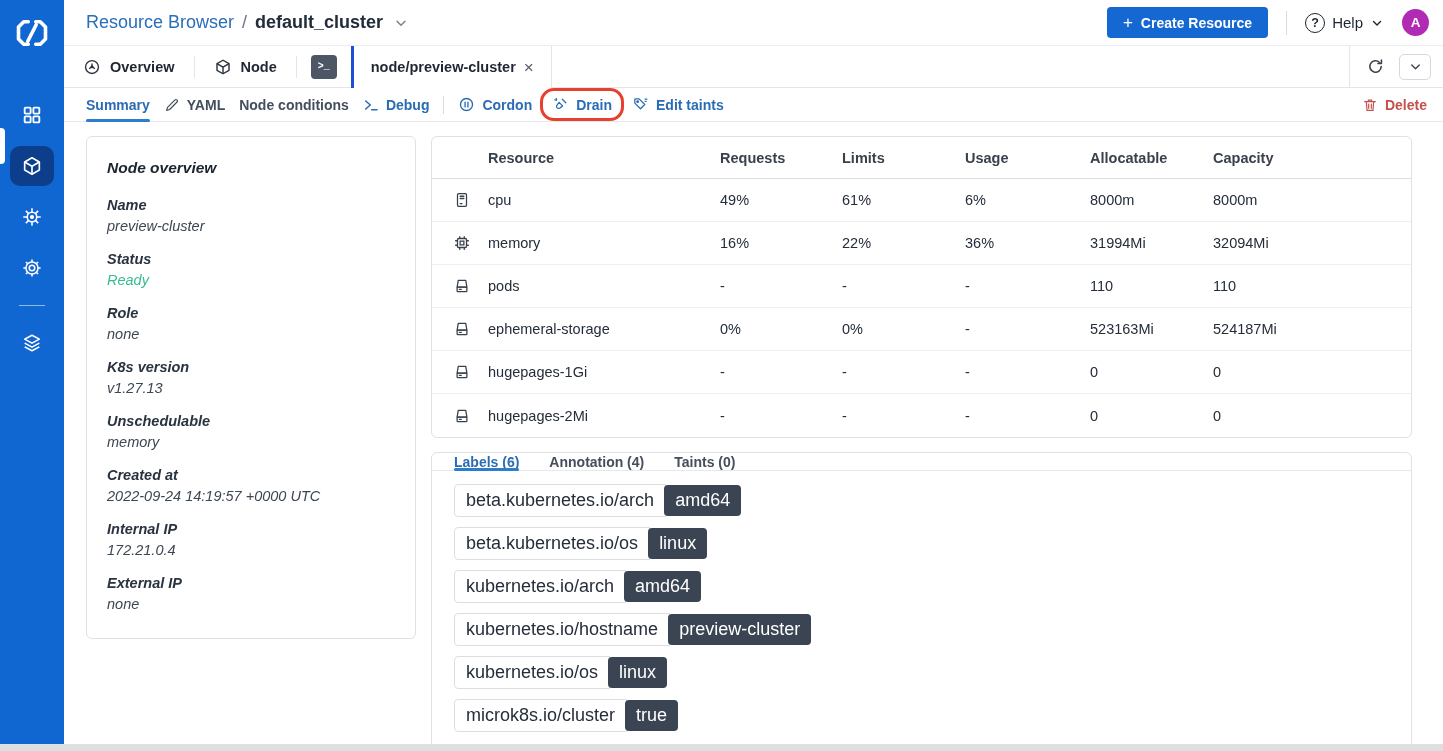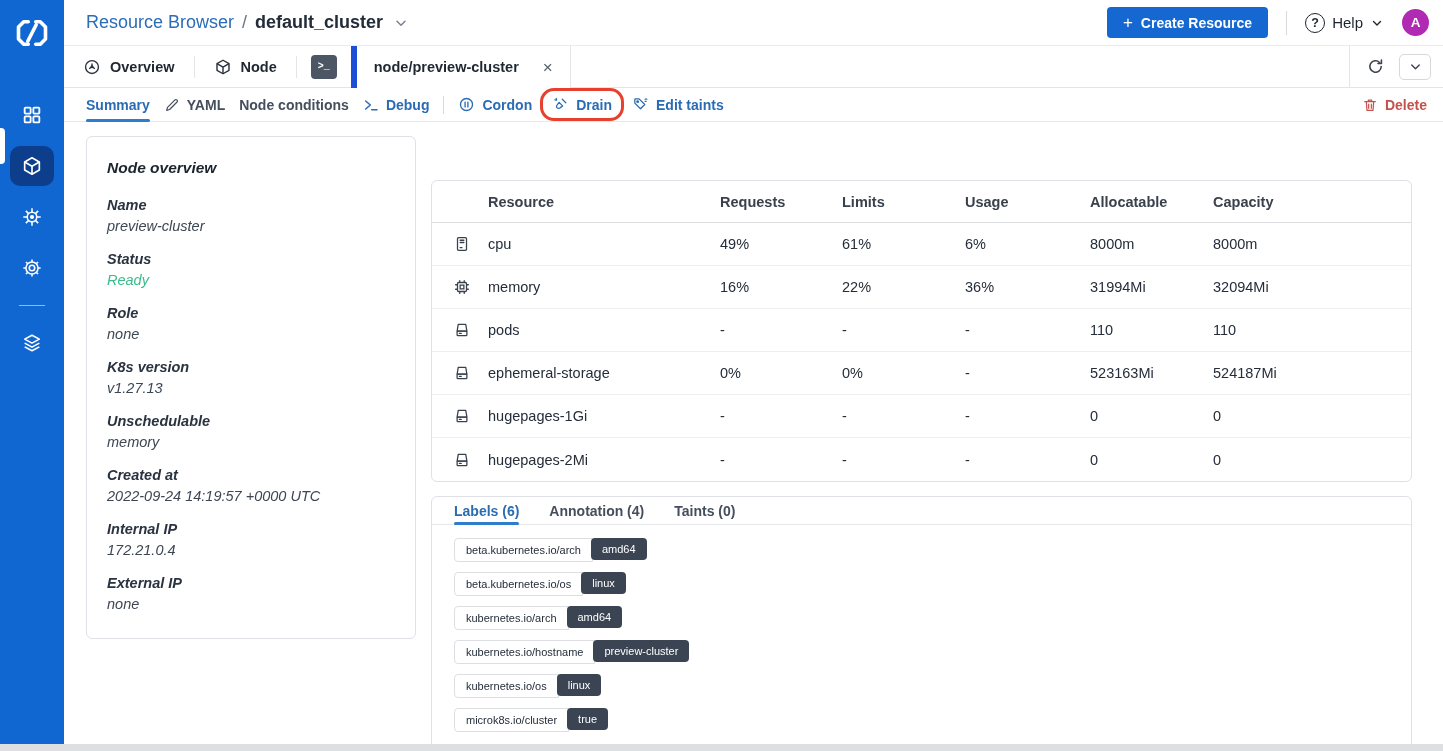--- a/index.html
+++ b/index.html
@@ -53,22 +53,22 @@
   .tabstrip { height:43px; display:flex; align-items:stretch; border-top:1px solid #ececf0;
     border-bottom:1px solid #e3e5e9; }
   .tab { display:flex; align-items:center; gap:9px; padding:0 19px; font-size:14.5px;
     font-weight:600; color:#1e2732; cursor:pointer; }
   .tab .ticon { display:flex; color:#2a323e; }
   .tab-vsep { width:0; border-left:1px solid #e3e5e9; height:22px; align-self:center; }
   .term-btn { width:26px; height:24px; background:var(--terminal-bg,#4d5664); border-radius:4px;
     color:#fff; font-family:"Liberation Mono","DejaVu Sans Mono",monospace; font-size:10px;
     font-weight:700; display:flex; align-items:center; justify-content:center;
     align-self:center; margin:0 14px; cursor:pointer; letter-spacing:0; }
-  .tab-active { display:flex; align-items:center; gap:24px; padding:0 17px; font-size:14.5px;
-    font-weight:600; color:#1e2732; border-left:6px solid #1d4ed8; border-right:1px solid #e3e5e9;
+  .tab-active { display:flex; align-items:center; gap:8px; padding:0 17px; font-size:14.5px;
+    font-weight:600; color:#1e2732; border-left:3px solid #1d4ed8; border-right:1px solid #e3e5e9;
     background:#fff; margin-bottom:-1px; cursor:pointer; }
   .tab-close { color:#555e6a; font-size:17px; font-weight:400; cursor:pointer; line-height:1; }
   .tabstrip-spacer { flex:1; }
   .strip-right { display:flex; align-items:center; gap:10px; padding:0 12px;
     border-left:1px solid #e3e5e9; }
   .icon-btn { background:none; border:none; color:#3c434e; display:flex; align-items:center;
     justify-content:center; cursor:pointer; padding:4px; }
   .chev-btn { border:1px solid #d6d8dc; border-radius:5px; width:32px; height:26px;
     background:#fff; color:#3c434e; display:flex; align-items:center; justify-content:center; cursor:pointer; }
 
@@ -92,40 +92,40 @@
   .panel { background:#fff; border:1px solid #dfe1e6; border-radius:6px; }
 
   .overview-panel { width:330px; flex:0 0 330px; padding:22px 20px 24px 20px; align-self:flex-start;font-style:italic; }
   .overview-title { font-size:15.5px; font-weight:700; color:#1b242f; margin-bottom:20px; }
   .field { margin-bottom:17px; }
   .field-label { font-size:14.5px; font-weight:600; color:#2a3340; margin-bottom:5px; }
   .field-value { font-size:14.5px; color:#3d4754; }
   .field-value.green { color:var(--ready-green,#38bd8c); }
 
   .right-col { flex:1; display:flex; flex-direction:column; gap:14px; min-width:0; }
-  .table-panel { overflow:hidden;margin-top:44px; }
+  .table-panel { overflow:hidden; }
   .tgrid { display:grid; grid-template-columns:56px 232px 122px 123px 125px 123px 1fr;
     align-items:center; height:43px; }
   .tgrid.thead { height:42px; border-bottom:1px solid #dcdee2; font-weight:600; color:#39414d; }
   .tgrid.trow { border-bottom:1px solid #efeff2; color:#242d39; }
   .tgrid.trow:last-child { border-bottom:none; }
   .tgrid > div { font-size:14.5px; }
   .cell-icon { display:flex; align-items:center; justify-content:flex-start; padding-left:21px;
     color:#39414d; }
 
   .labels-panel { flex:1; display:flex; flex-direction:column; overflow:hidden; }
   .chip-tabs { display:flex; gap:30px; padding:0 22px; height:43px; align-items:center;
     border-bottom:1px solid #e6e8ec; }
   .chip-tab { font-size:14px; font-weight:600; color:#454e5c; cursor:pointer; position:relative;
     height:100%; display:flex; align-items:center; }
   .chip-tab.active { color:var(--toolbar-blue,#2a6cb4); }
   .chip-tab.active::after { content:""; position:absolute; left:0; right:0; bottom:-1px; height:3px;
     border-radius:2px; background:var(--active-underline,#2e7ccc); }
   .chips { padding:13px 22px 18px 22px; display:flex; flex-direction:column; gap:10px; }
-  .chip { display:flex; align-items:flex-start; width:max-content; font-size:11px; cursor:default; }
+  .chip { display:flex; align-items:center; width:max-content; font-size:18px; cursor:default; }
   .chip-key { border:1px solid #dcdee2; background:#fff; color:#252e3a;
     border-radius:4px 0 0 4px; padding:5px 11px; }
   .chip-val { background:var(--chip-dark,#3a4452); color:#fff; border-radius:4px;
     padding:5px 11px; margin-left:-2px; display:flex; align-items:center; }
 
   .bottom-strip { position:absolute; left:0; right:0; bottom:0; height:7px; background:#dedfe0; z-index:5; }
 
   svg { display:block; }
 </style>
 </head>

